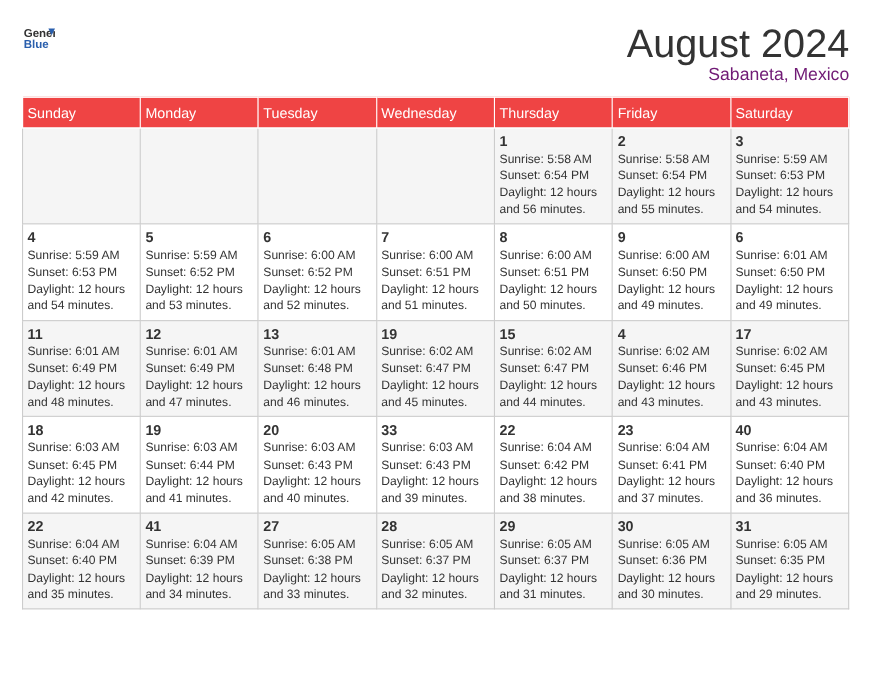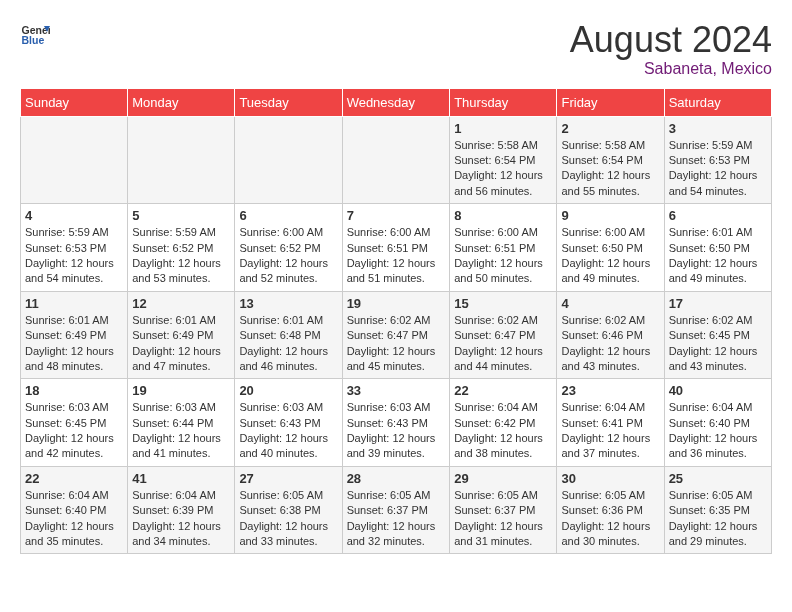--- a/index.html
+++ b/index.html
@@ -238,18 +238,18 @@
         </td>
         <td>
           <span class="day-number">29</span>
           <div class="day-detail">Sunrise: 6:05 AM<br>Sunset: 6:37 PM<br>Daylight: 12 hours and 31 minutes.</div>
         </td>
         <td>
           <span class="day-number">30</span>
           <div class="day-detail">Sunrise: 6:05 AM<br>Sunset: 6:36 PM<br>Daylight: 12 hours and 30 minutes.</div>
         </td>
         <td>
-          <span class="day-number">25</span>
+          <span class="day-number">31</span>
           <div class="day-detail">Sunrise: 6:05 AM<br>Sunset: 6:35 PM<br>Daylight: 12 hours and 29 minutes.</div>
         </td>
       </tr>
     </tbody>
 </table>
 
 </body></html>

